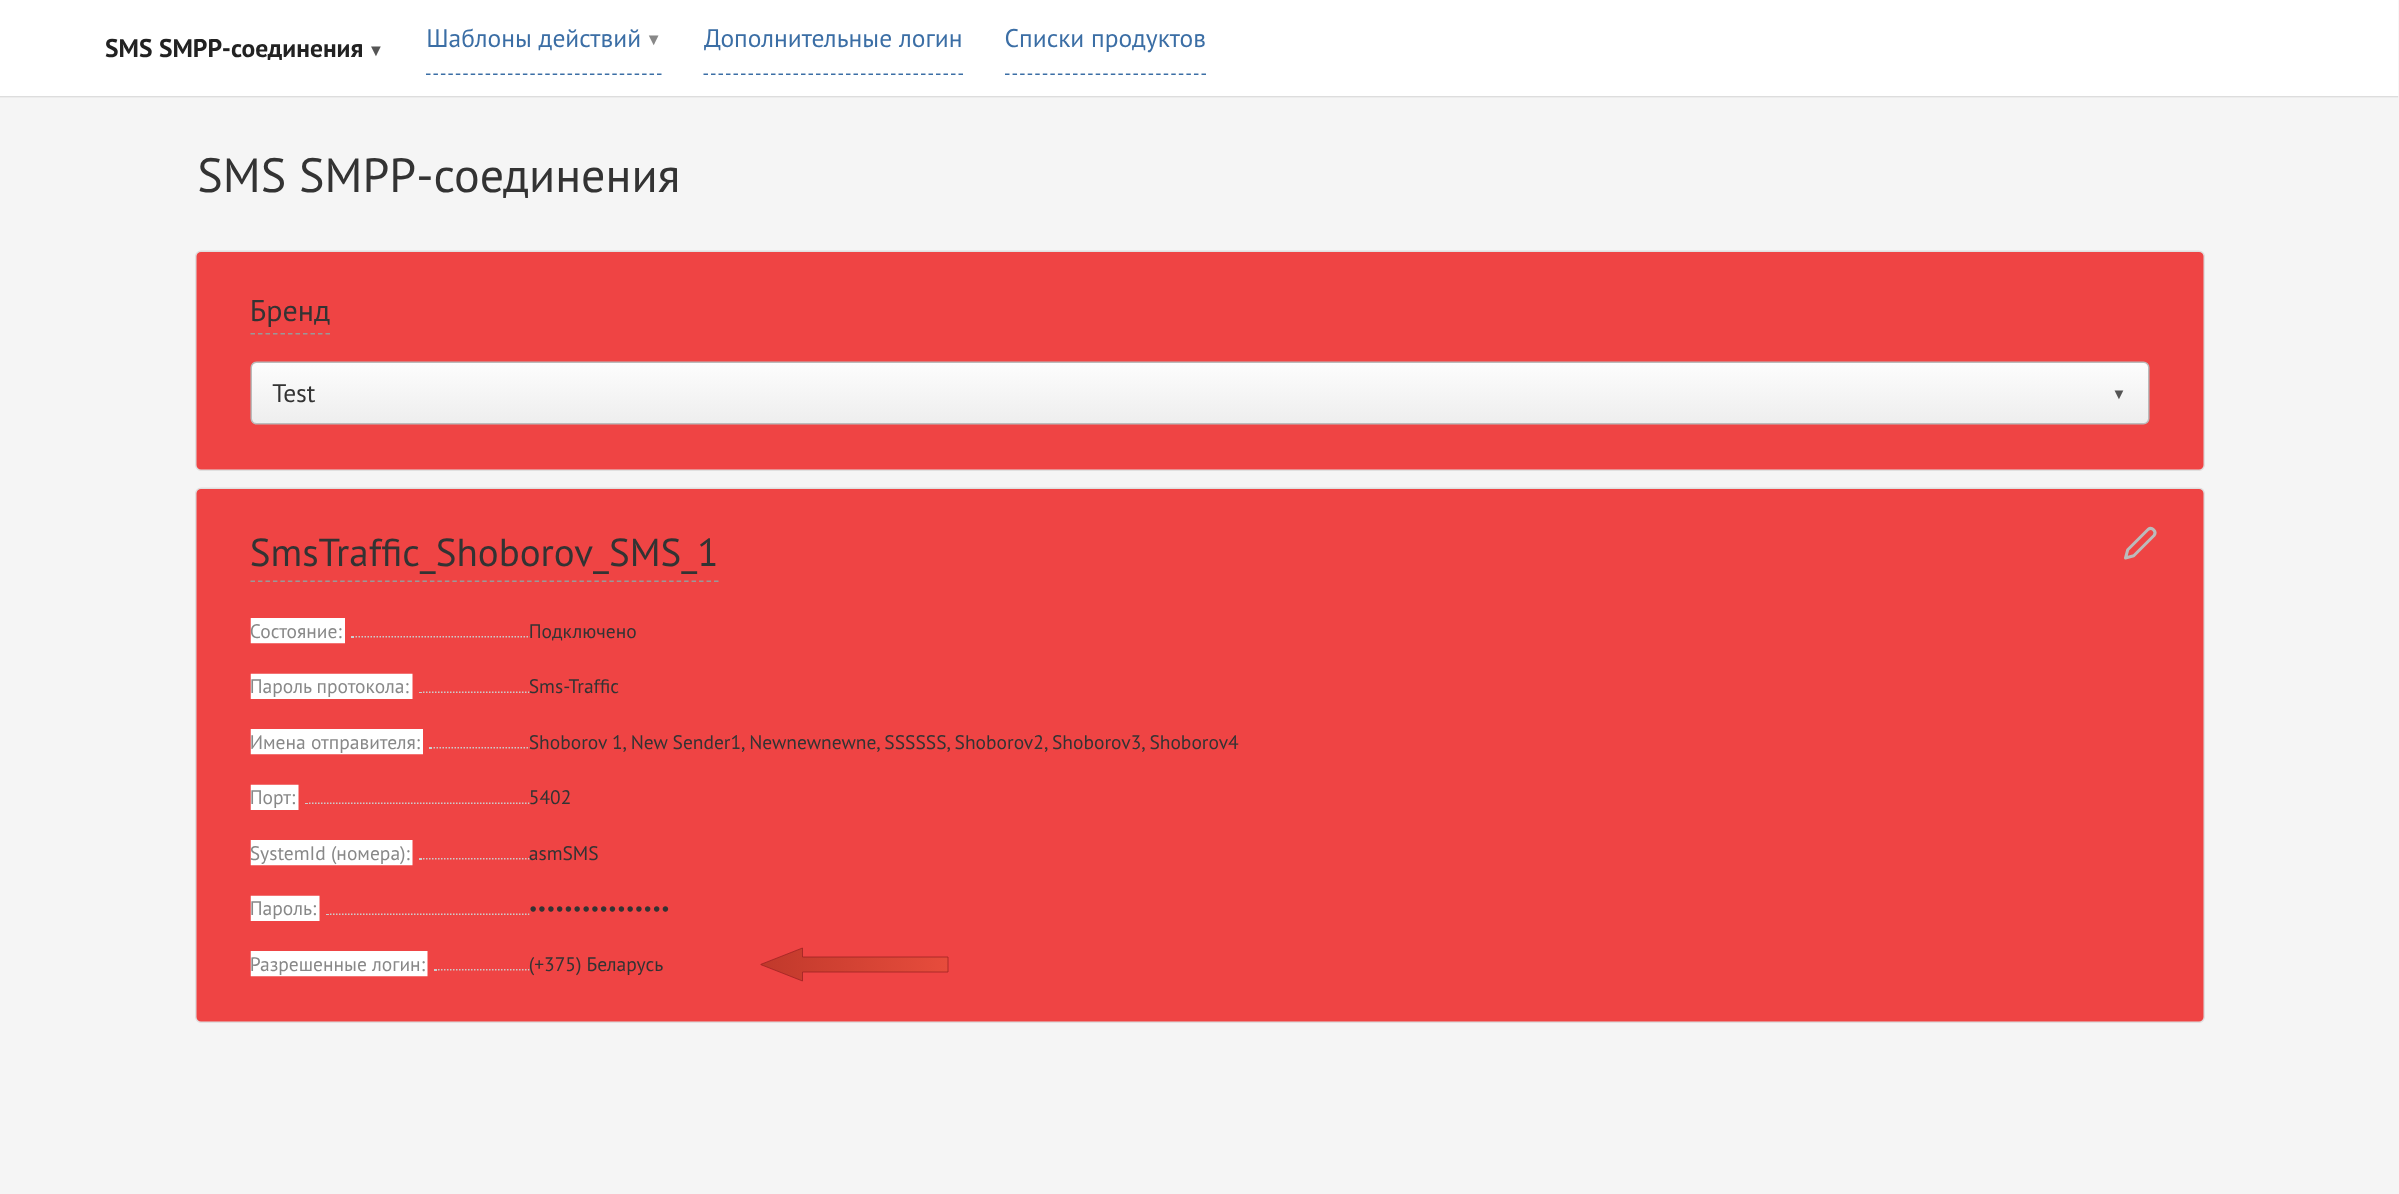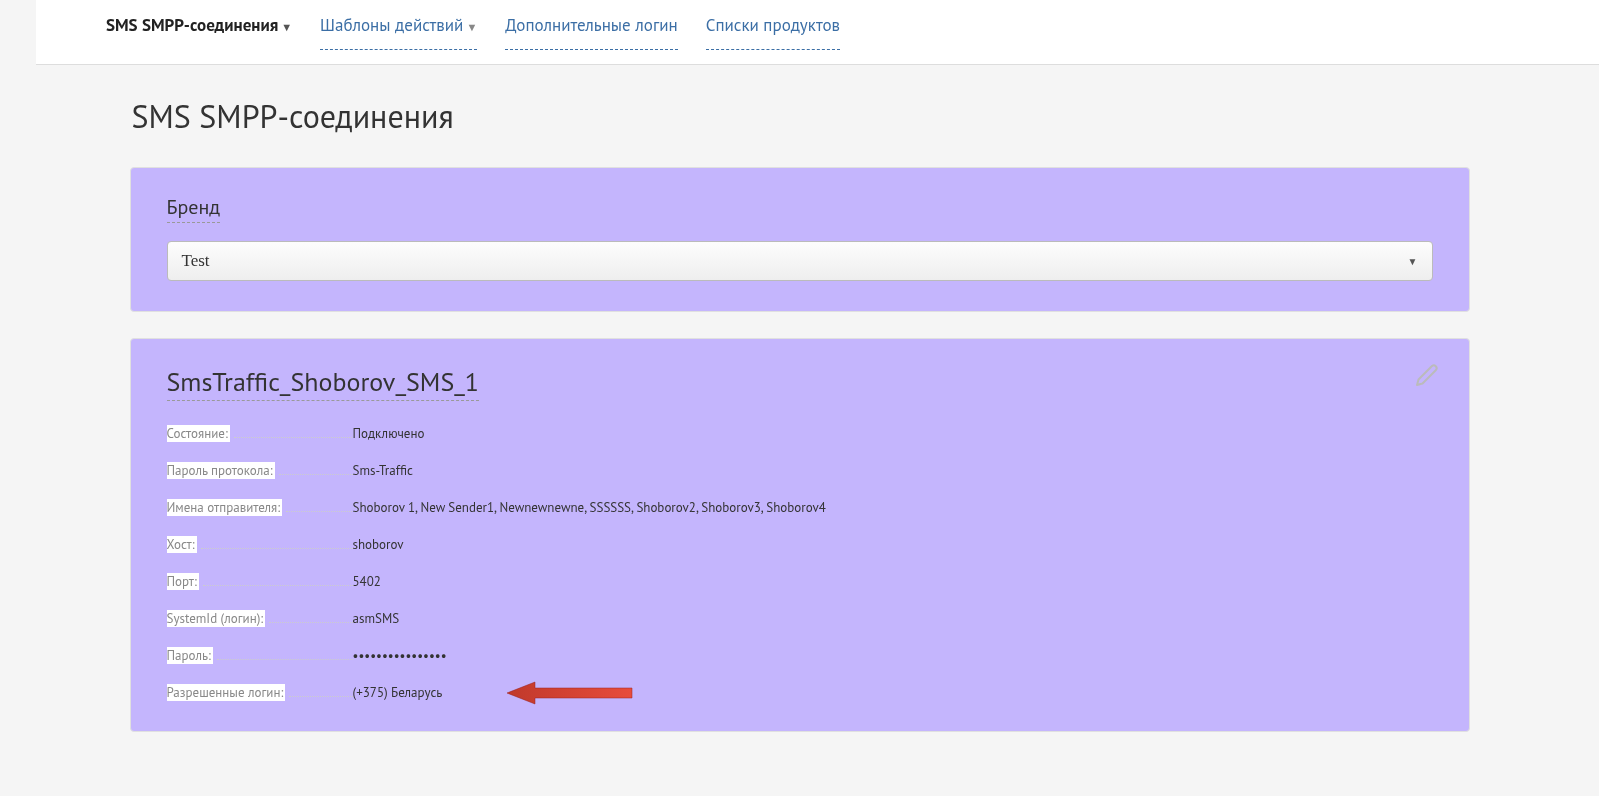--- a/index.html
+++ b/index.html
@@ -12,21 +12,21 @@
       background: #f5f5f5;
       color: #333;
       font-size: 16px;
     }
     .top-nav {
       background: #fff;
       border-bottom: 1px solid #ddd;
       padding: 14px 70px;
       display: flex;
       gap: 28px;
-      margin-left: 36px;
+      align-items: center;
     }
     .nav-item {
       color: #3b6ea5;
       text-decoration: none;
       cursor: pointer;
       font-size: 17px;
     }
     .nav-item.active {
       color: #222;
       font-weight: 600;
@@ -50,38 +50,37 @@
       padding: 30px 0 40px 0;
     }
     .page-title {
       font-size: 32px;
       font-weight: 500;
       color: #333;
       margin-bottom: 30px;
       padding-left: 2px;
     }
     .card {
-      background: #c4b5fd;
+      background: #ef4444;
       border: 1px solid #e0e0e0;
       border-radius: 4px;
       padding: 26px 36px 30px 36px;
-      margin-bottom: 26px;
+      margin-bottom: 11px;
       position: relative;
     }
     .card-label {
       font-size: 20px;
       color: #333;
       margin-bottom: 18px;
       display: inline-block;
       border-bottom: 1px dashed #999;
       padding-bottom: 2px;
     }
     .select-wrap {
       position: relative;
-      font-family: Liberation Serif, serif;
     }
     .select-box {
       width: 100%;
       background: linear-gradient(#fdfdfd, #eeeeee);
       border: 1px solid #bbb;
       border-radius: 4px;
       padding: 9px 14px;
       font-size: 17px;
       color: #333;
       cursor: pointer;
@@ -188,29 +187,25 @@
     </div>
     <div class="detail-row">
       <div class="detail-label"><span>Пароль протокола:</span></div>
       <div class="detail-value">Sms-Traffic</div>
     </div>
     <div class="detail-row">
       <div class="detail-label"><span>Имена отправителя:</span></div>
       <div class="detail-value">Shoborov 1, New Sender1, Newnewnewne, SSSSSS, Shoborov2, Shoborov3, Shoborov4</div>
     </div>
     <div class="detail-row">
-      <div class="detail-label"><span>Хост:</span></div>
-      <div class="detail-value">shoborov</div>
-    </div>
-    <div class="detail-row">
       <div class="detail-label"><span>Порт:</span></div>
       <div class="detail-value">5402</div>
     </div>
     <div class="detail-row">
-      <div class="detail-label"><span>SystemId (логин):</span></div>
+      <div class="detail-label"><span>SystemId (номера):</span></div>
       <div class="detail-value">asmSMS</div>
     </div>
     <div class="detail-row">
       <div class="detail-label"><span>Пароль:</span></div>
       <div class="detail-value">••••••••••••••••</div>
     </div>
     <div class="detail-row" style="margin-bottom:0; position:relative;">
       <div class="detail-label"><span>Разрешенные логин:</span></div>
       <div class="detail-value">(+375) Беларусь</div>
       <div class="arrow-annotation" style="left:340px; top:-6px;">

